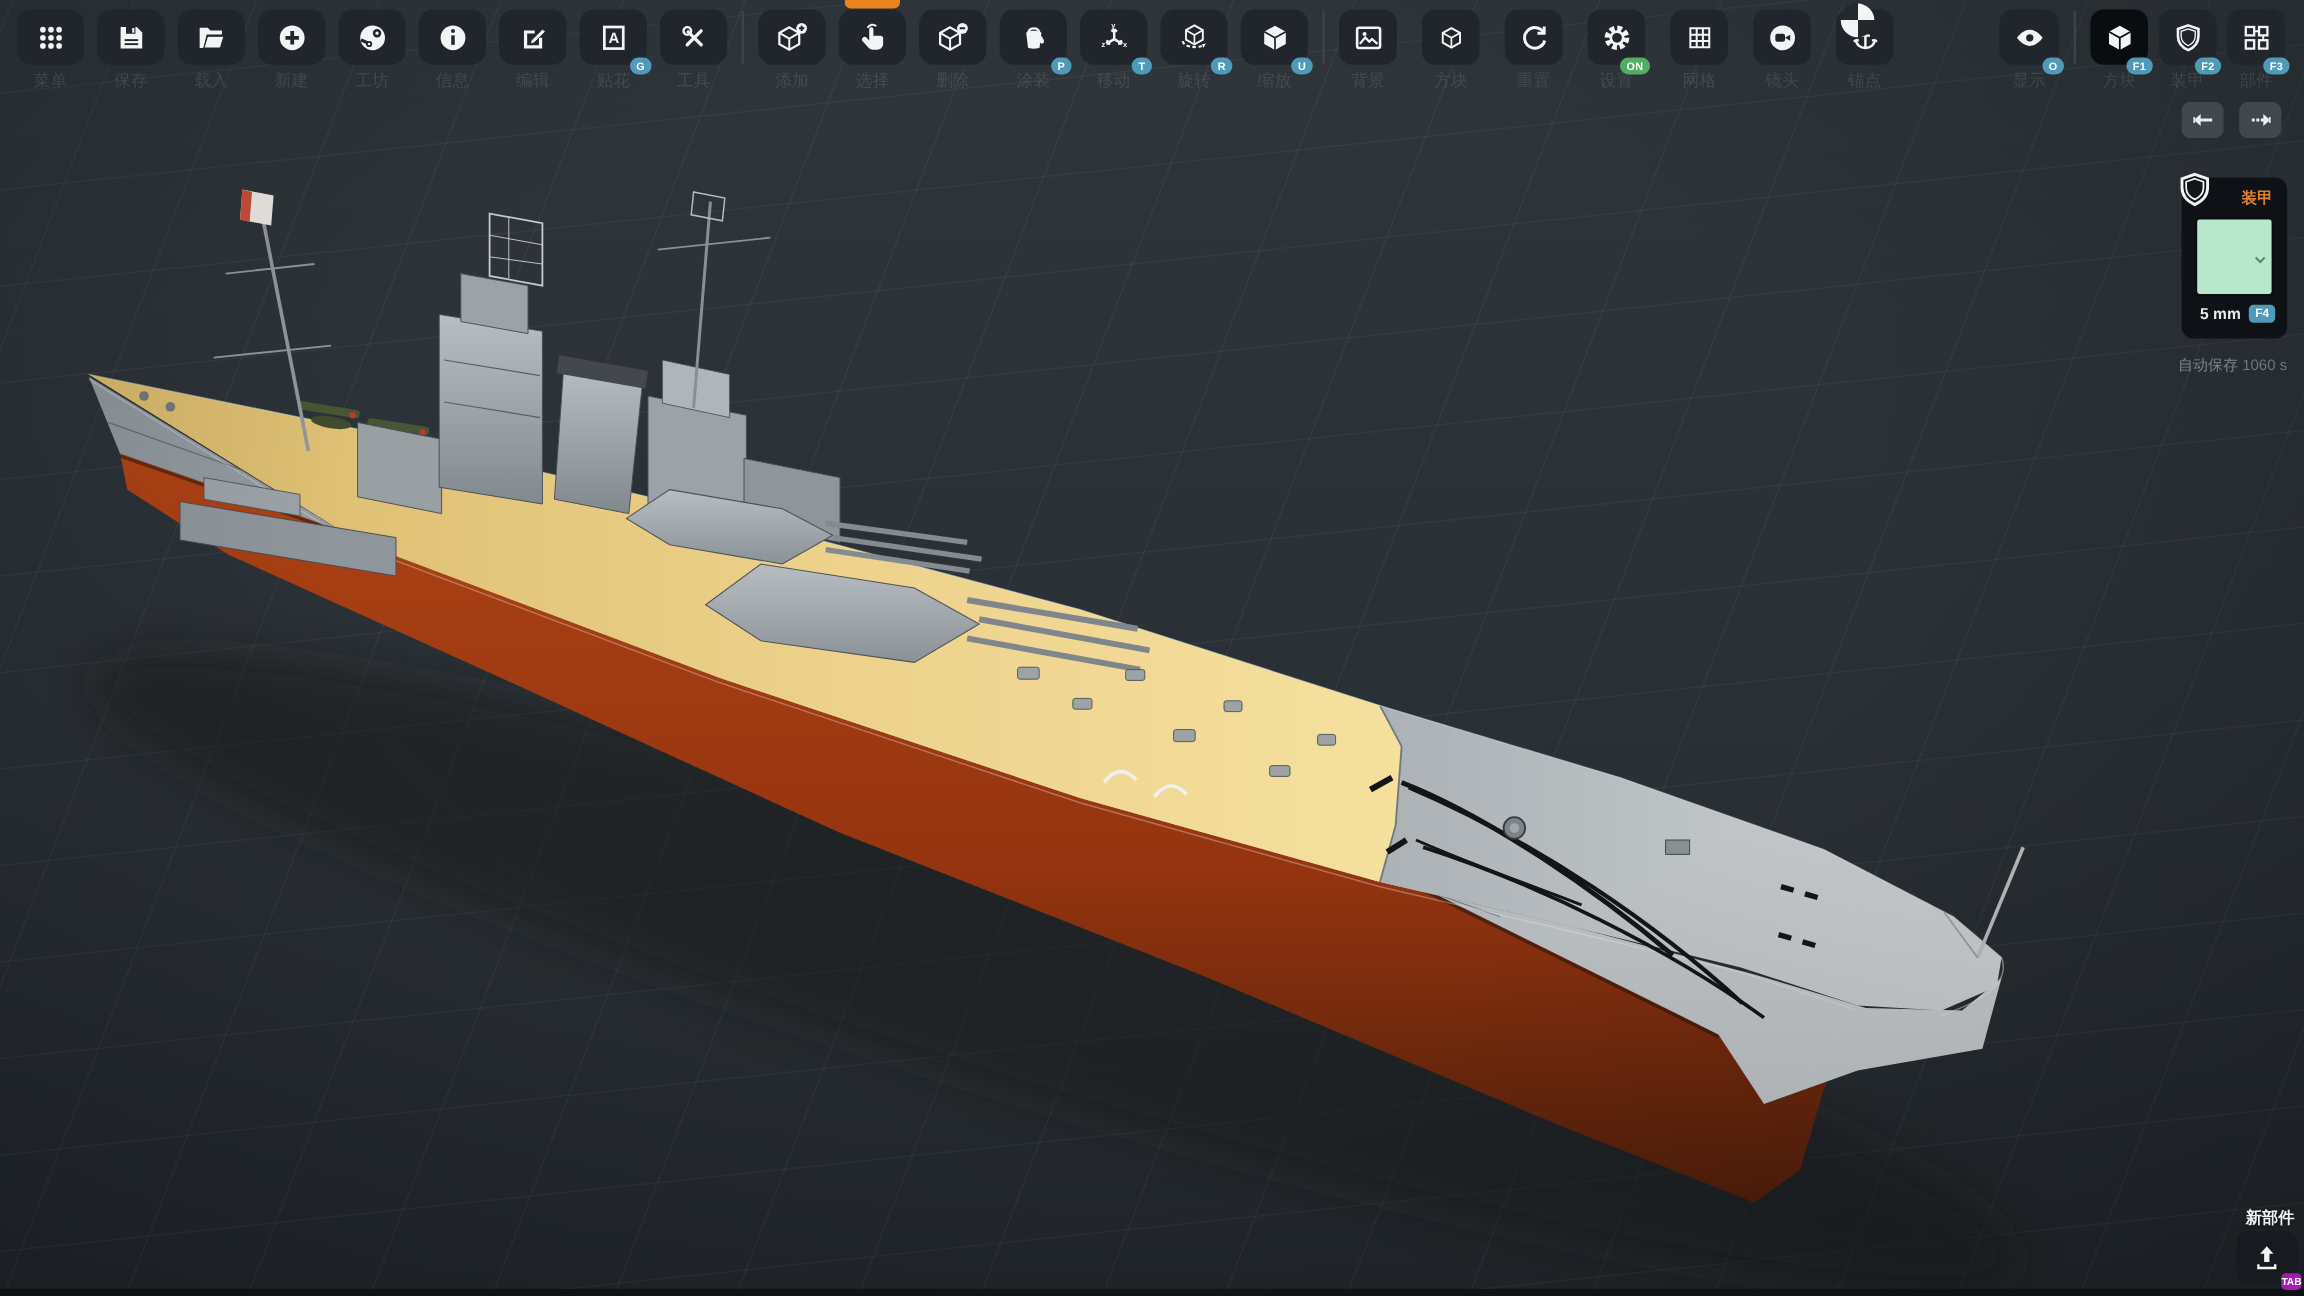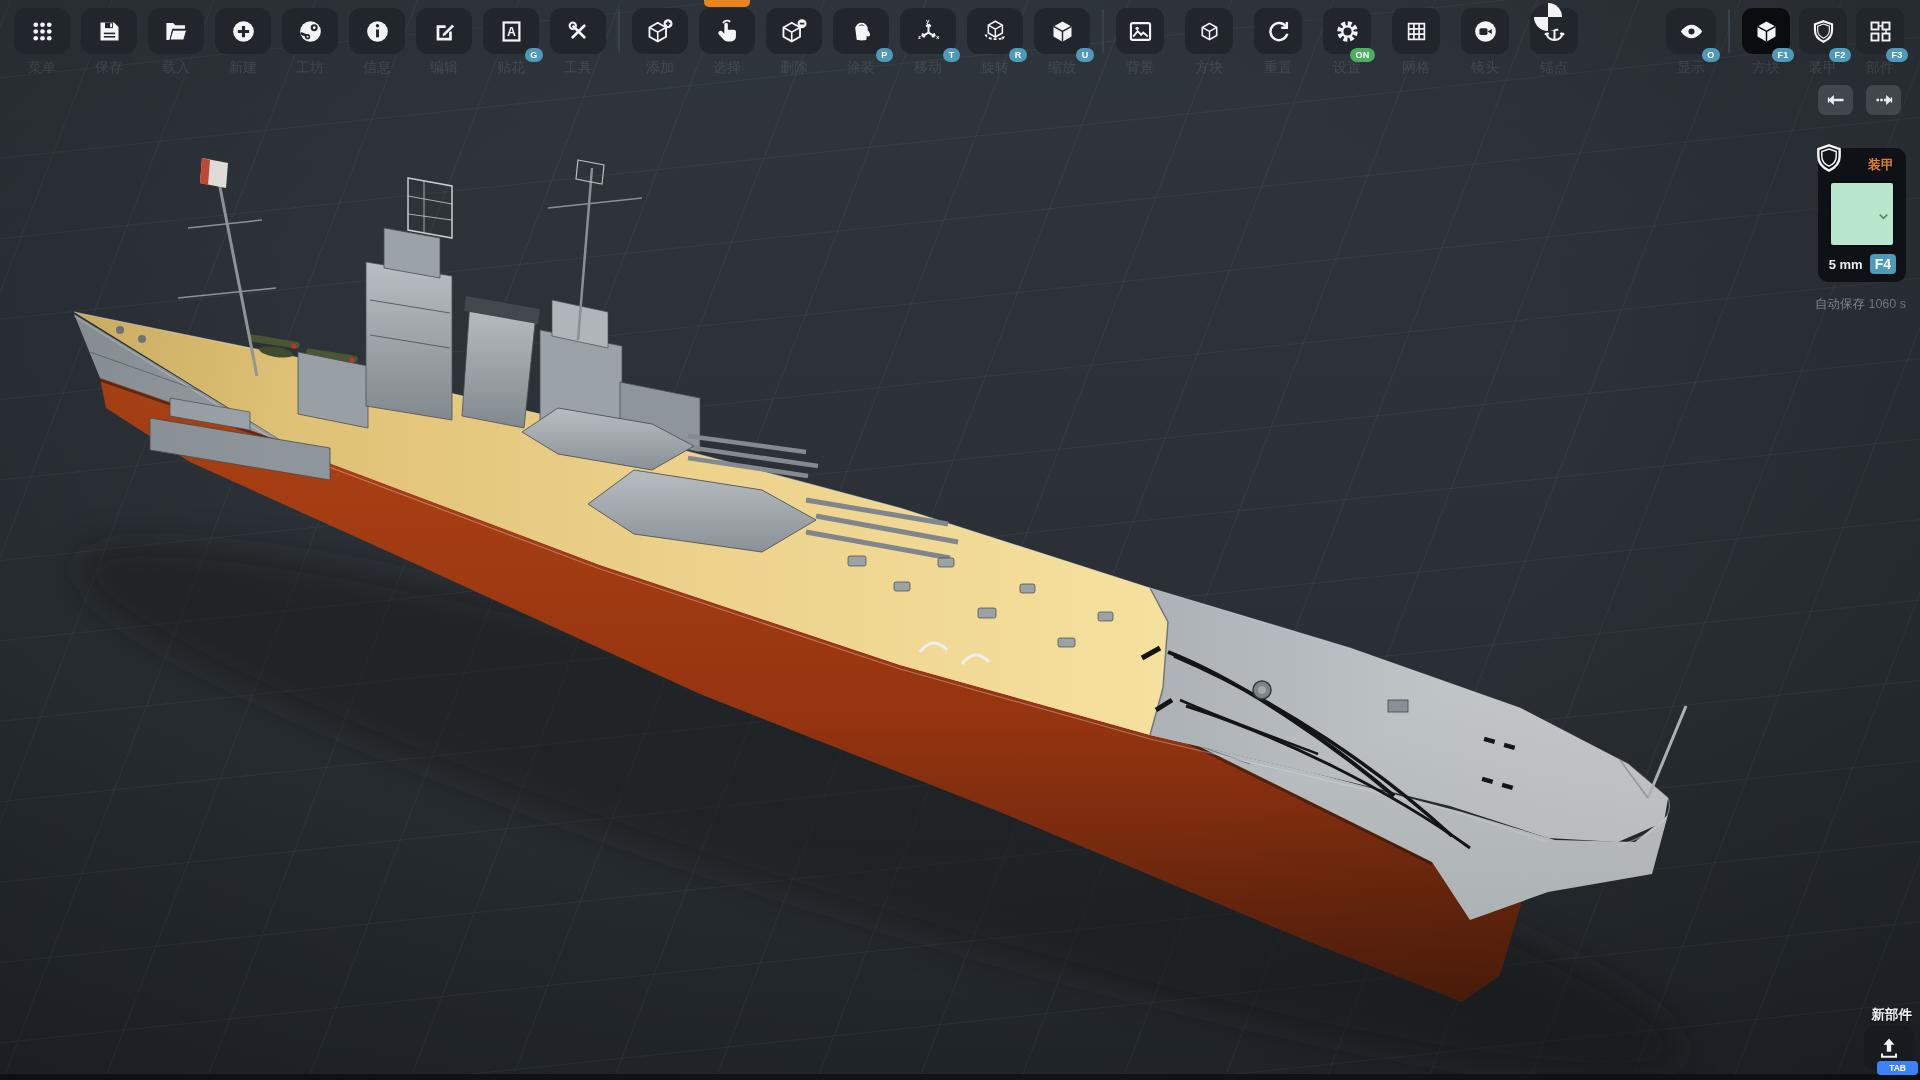--- a/index.html
+++ b/index.html
@@ -51,37 +51,37 @@
   
   #armor-panel { position:absolute; top:148px; right:14px; width:88px; height:134px;
     background:rgba(14,18,22,0.96); border-radius:10px; padding:8px 10px 8px 10px; }
   #armor-shield { position:absolute; left:-5px; top:-7px; width:32px; height:34px; }
   #armor-title { text-align:right; font-size:13px; font-weight:bold; color:#dd7f2b; padding-right:2px; }
   #armor-swatch { position:relative; width:66px; height:66px; margin:7px auto 0 auto;
     background:#b9e7cd; border:2px solid #0c0f12; border-radius:4px; cursor:pointer; }
   #armor-swatch svg { position:absolute; right:2px; top:26px; width:15px; height:15px; }
   #armor-row { display:flex; align-items:center; justify-content:flex-end; gap:7px; margin-top:7px; }
   #armor-thickness { font-size:13px; font-weight:bold; color:#e9ecee; }
-  #armor-key { background:#4e9ab8; color:#fff; font-size:14px; font-weight:bold;
+  #armor-key { background:#4e9ab8; color:#fff; font-size:10px; font-weight:bold;
     padding:2px 5px; border-radius:4px; }
 
   
   #autosave { position:absolute; top:296px; right:14px; font-size:12.5px; color:#7c848b;margin-left:20px; }
   #autosave .val { color:#6e767d; }
 
   
   #new-part { position:absolute; right:6px; bottom:10px; display:flex; flex-direction:column;
     align-items:flex-end; gap:2px; }
   #new-part-label { font-size:13.5px; font-weight:bold; color:#eef1f3; padding-right:2px;
     text-shadow:0 1px 2px rgba(0,0,0,.6); }
   #new-part-btn { position:relative; width:50px; height:44px; border-radius:10px; background:#171b1f;
     border:none; display:flex; align-items:center; justify-content:center; cursor:pointer; }
   #new-part-btn svg { width:24px; height:24px; }
-  #new-part-btn .badge { position:absolute; right:-4px; bottom:-5px; background:#3b82f6; color:#fff;
-    font-size:8.5px; font-weight:bold; padding:2px 12px; border-radius:4px; }
+  #new-part-btn .badge { position:absolute; right:-4px; bottom:-5px; background:#a21caf; color:#fff;
+    font-size:8.5px; font-weight:bold; padding:2px 0; border-radius:4px; }
 </style>
 </head>
 <body>
 
 <div id="app">
 
   <div id="viewport">
     <svg id="scene-svg" viewBox="0 0 1920 1080">
       <defs>
         <filter id="blur18" x="-30%" y="-60%" width="160%" height="220%">

